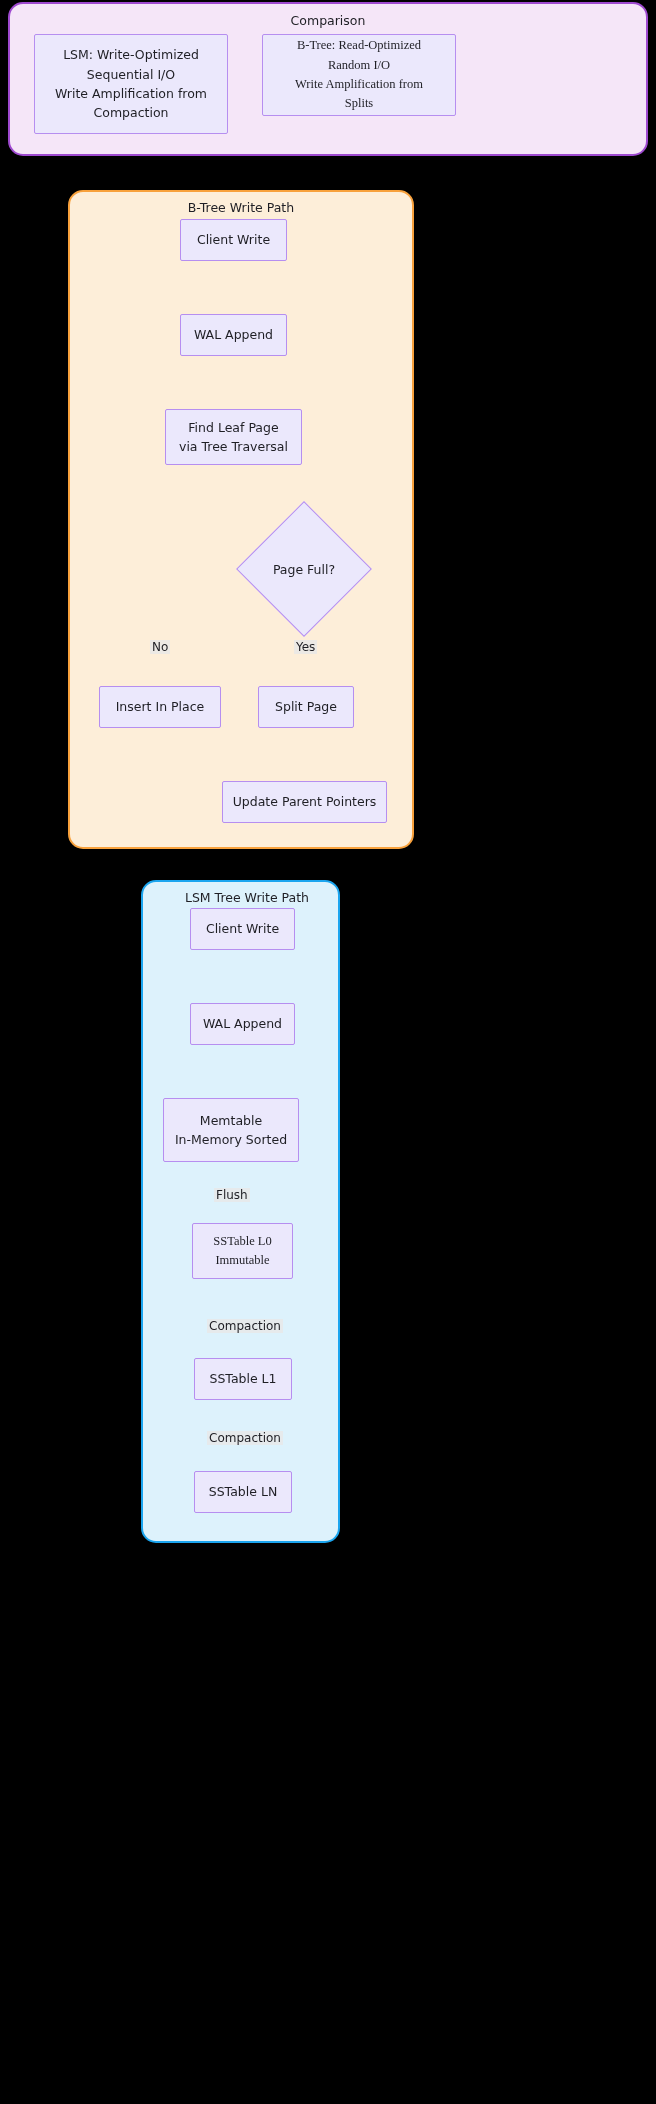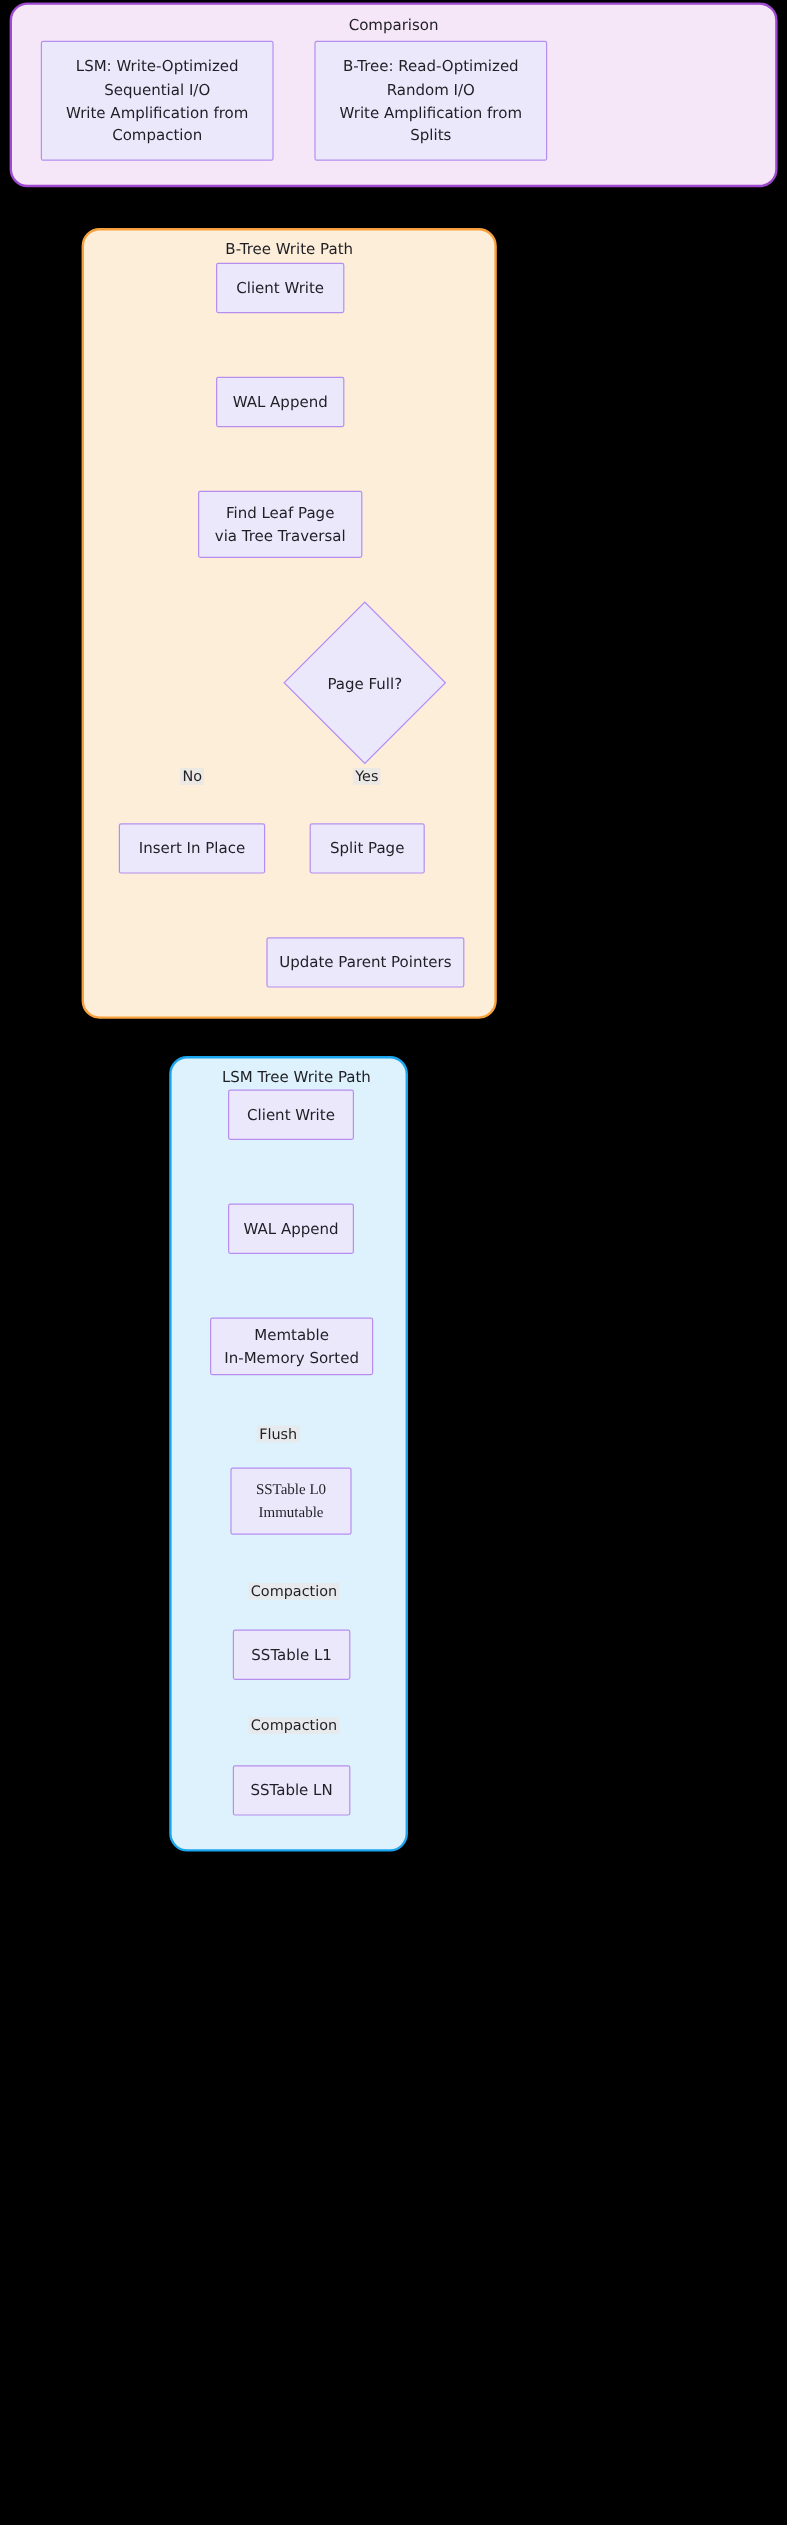--- a/index.html
+++ b/index.html
@@ -79,21 +79,21 @@
     justify-content: center;
     text-align: center;
     color: #1f1f25;
     font-size: 12.5px;
     line-height: 1.55;
     white-space: pre-line;
   }
 
   
   #cmp-lsm   { left: 24px;  top: 30px;  width: 194px; height: 100px; }
-  #cmp-btree { left: 252px; top: 30px;  width: 194px; height: 100px; }
+  #cmp-btree { left: 252px; top: 30px;  width: 194px; height: 82px; font-family: Liberation Serif, serif; }
 
   
   #bt-client   { left: 110px; top: 27px;  width: 107px; height: 42px; }
   #bt-wal      { left: 110px; top: 122px; width: 107px; height: 42px; }
   #bt-findleaf { left: 95px;  top: 217px; width: 137px; height: 56px; }
   #bt-insert   { left: 29px;  top: 494px; width: 122px; height: 42px; }
   #bt-split    { left: 188px; top: 494px; width: 96px;  height: 42px; }
   #bt-update   { left: 152px; top: 589px; width: 165px; height: 42px; }
 
   
@@ -116,21 +116,21 @@
     display: flex;
     align-items: center;
     justify-content: center;
     font-size: 12.5px;
     color: #1f1f25;
   }
 
   
   #lsm-client   { left: 47px; top: 26px;  width: 105px; height: 42px; }
   #lsm-wal      { left: 47px; top: 121px; width: 105px; height: 42px; }
-  #lsm-memtable { left: 32px; top: 216px; width: 136px; height: 48px; text-align: center; }
+  #lsm-memtable { left: 20px; top: 216px; width: 136px; height: 64px; text-align: center; }
   #lsm-sst0     { left: 49px; top: 341px; width: 101px; height: 56px; font-family: Liberation Serif, serif; }
   #lsm-sst1     { left: 51px; top: 476px; width: 98px;  height: 42px; }
   #lsm-sstn     { left: 51px; top: 589px; width: 98px;  height: 42px; }
 
   
   .edge-label {
     position: absolute;
     font-size: 12px;
     color: #1f1f25;
     background: rgba(232,232,232,0.82);

